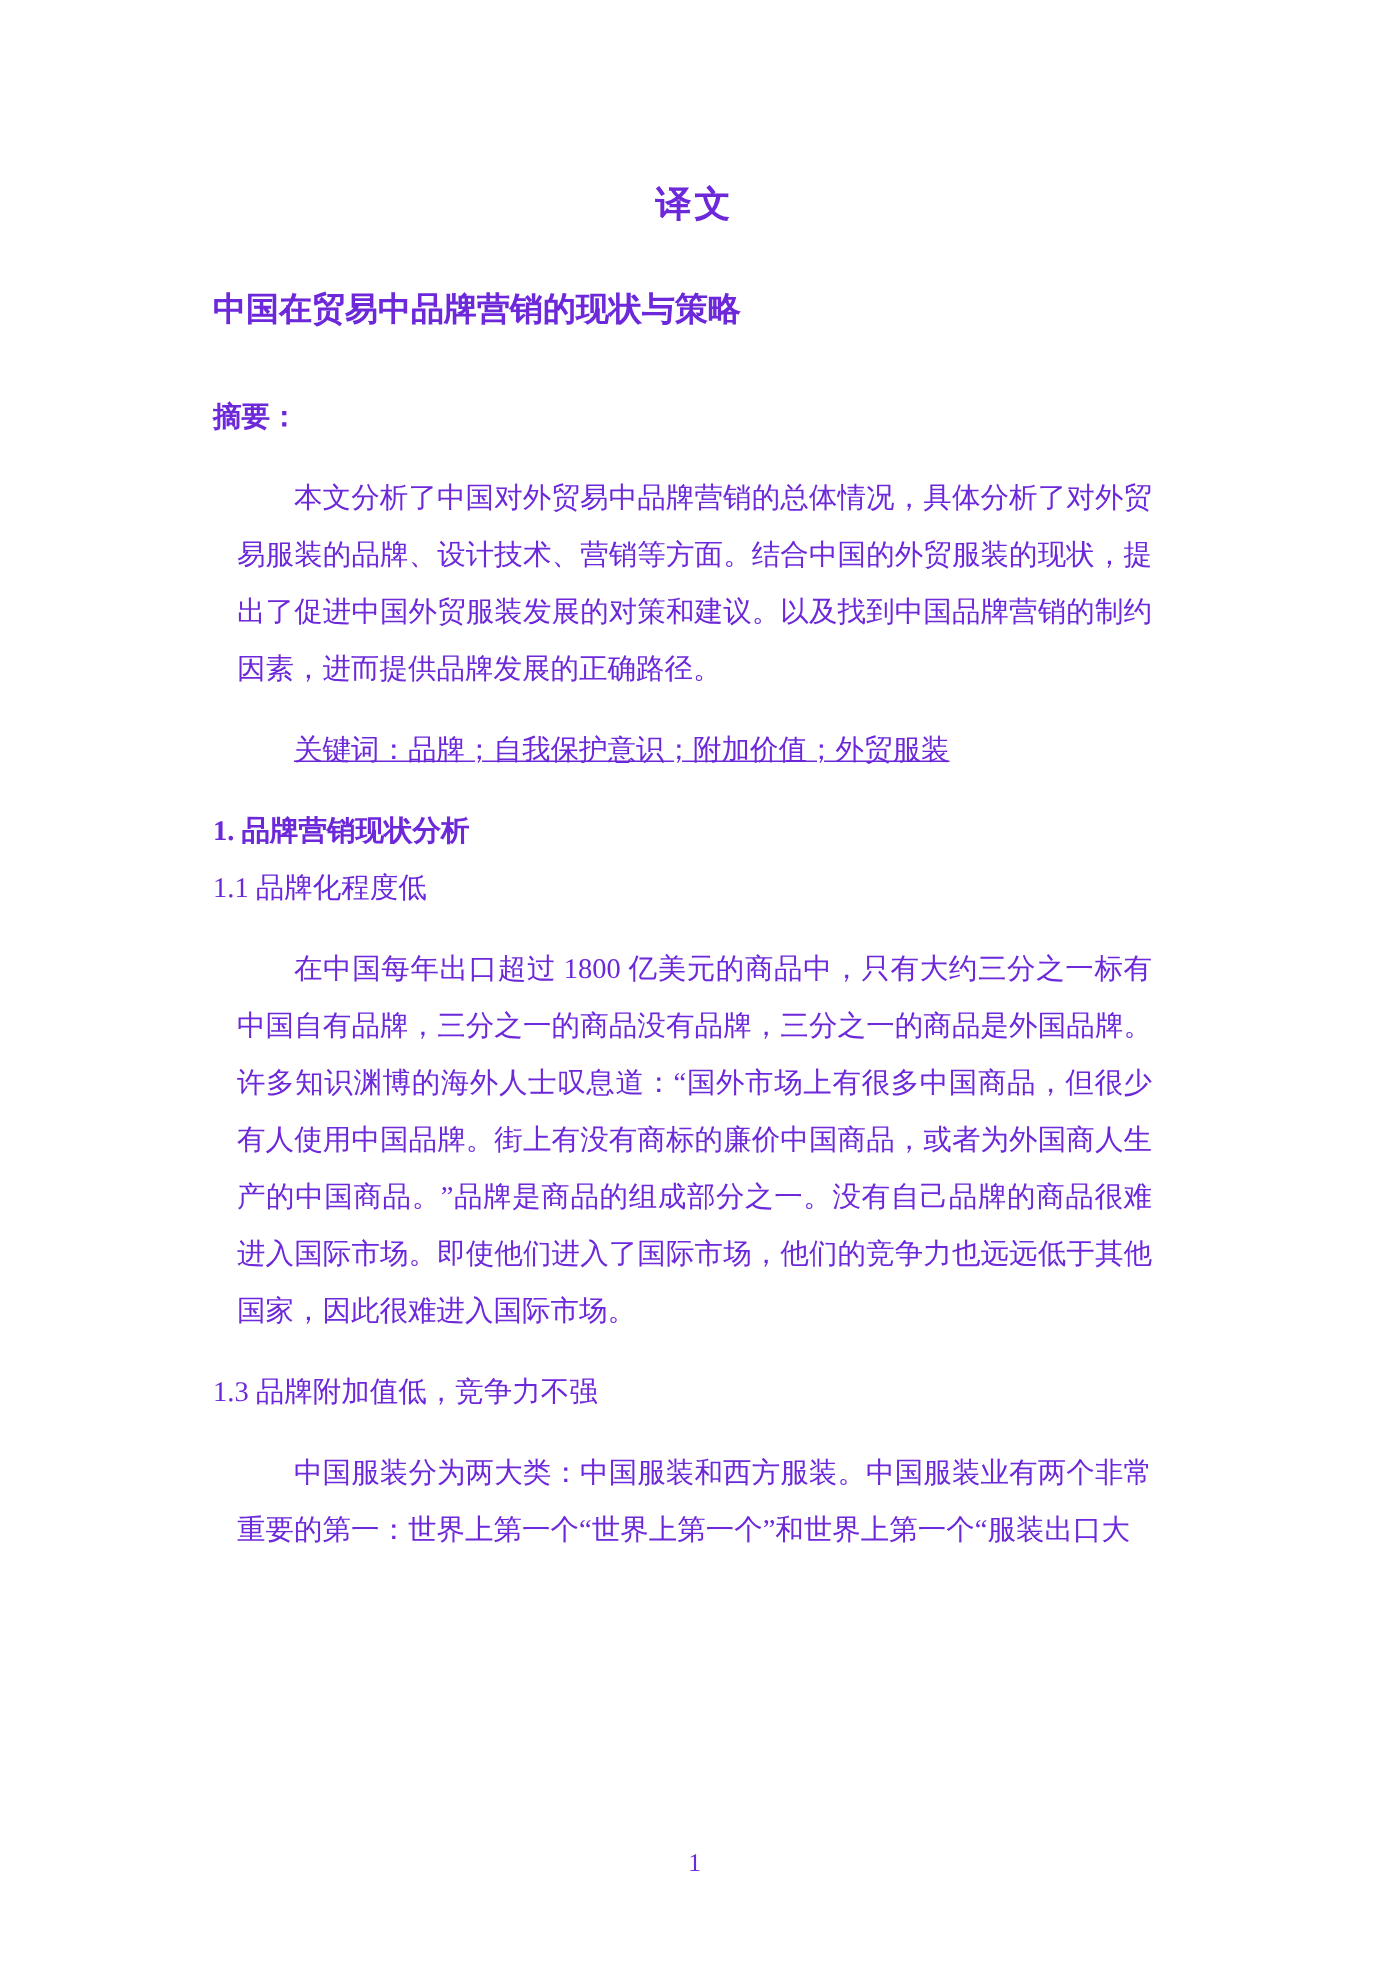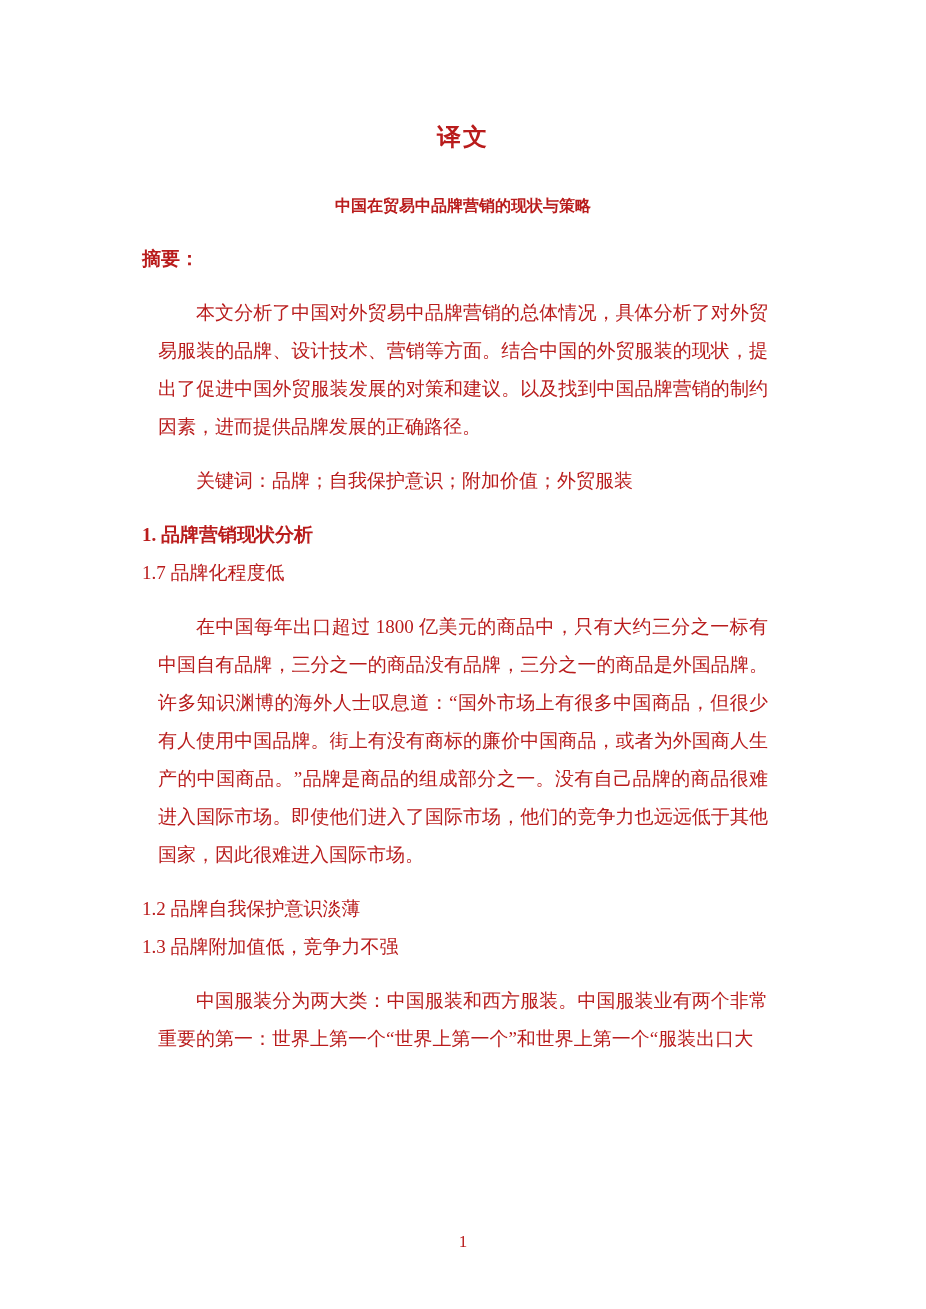--- a/index.html
+++ b/index.html
@@ -8,56 +8,56 @@
     background: #ffffff;
   }
   .page {
     position: relative;
     width: 926px;
     height: 1309px;
     background: #ffffff;
     box-sizing: border-box;
     padding: 122px 142px 0 142px;
     font-family: "Liberation Serif", "DejaVu Serif", serif;
-    color: #b91c1c;
+    color: #6d28d9;
     overflow: hidden;
   }
   .doc-title {
     margin: 0;
     text-align: center;
     font-size: 24px;
     font-weight: bold;
     letter-spacing: 2px;
     line-height: 30px;
   }
   .doc-subtitle {
     margin: 40px 0 0 0;
-    text-align: center;
-    font-size: 16px;
+    font-size: 22px;
     font-weight: bold;
     line-height: 28px;
   }
   .abstract-label {
-    margin-top: 20px;
+    margin-top: 40px;
     font-size: 19px;
     font-weight: bold;
     line-height: 38px;
   }
   p.body {
     margin: 16px;
     font-size: 19px;
     line-height: 38px;
     text-align: justify;
     text-justify: inter-ideograph;
   }
   .indent {
     text-indent: 2em;
   }
   .keywords {
     text-align: left;
+    text-decoration: underline;
   }
   .sec-heading {
     font-size: 19px;
     font-weight: bold;
     line-height: 38px;
   }
   .sub-heading {
     font-size: 19px;
     font-weight: normal;
     line-height: 38px;
@@ -82,25 +82,24 @@
   <h2 class="doc-subtitle">中国在贸易中品牌营销的现状与策略</h2>
 
   <div class="abstract-label">摘要：</div>
 
   <p class="body indent">本文分析了中国对外贸易中品牌营销的总体情况，具体分析了对外贸易服装的品牌、设计技术、营销等方面。结合中国的外贸服装的现状，提出了促进中国外贸服装发展的对策和建议。以及找到中国品牌营销的制约因素，进而提供品牌发展的正确路径。</p>
 
   <p class="body indent keywords">关键词：品牌；自我保护意识；附加价值；外贸服装</p>
 
   <div class="sec-heading">1.  品牌营销现状分析</div>
 
-  <div class="sub-heading">1.7 品牌化程度低</div>
+  <div class="sub-heading">1.1 品牌化程度低</div>
 
   <p class="body indent">在中国每年出口超过 1800 亿美元的商品中，只有大约三分之一标有中国自有品牌，三分之一的商品没有品牌，三分之一的商品是外国品牌。许多知识渊博的海外人士叹息道：“国外市场上有很多中国商品，但很少有人使用中国品牌。街上有没有商标的廉价中国商品，或者为外国商人生产的中国商品。”品牌是商品的组成部分之一。没有自己品牌的商品很难进入国际市场。即使他们进入了国际市场，他们的竞争力也远远低于其他国家，因此很难进入国际市场。</p>
 
-  <div class="sub-heading">1.2 品牌自我保护意识淡薄</div>
 
 
   <div class="sub-heading">1.3 品牌附加值低，竞争力不强</div>
 
   <p class="body indent">中国服装分为两大类：中国服装和西方服装。中国服装业有两个非常重要的第一：世界上第一个“世界上第一个”和世界上第一个“服装出口大</p>
 
   <div class="page-number">1</div>
 
 </div>
 

